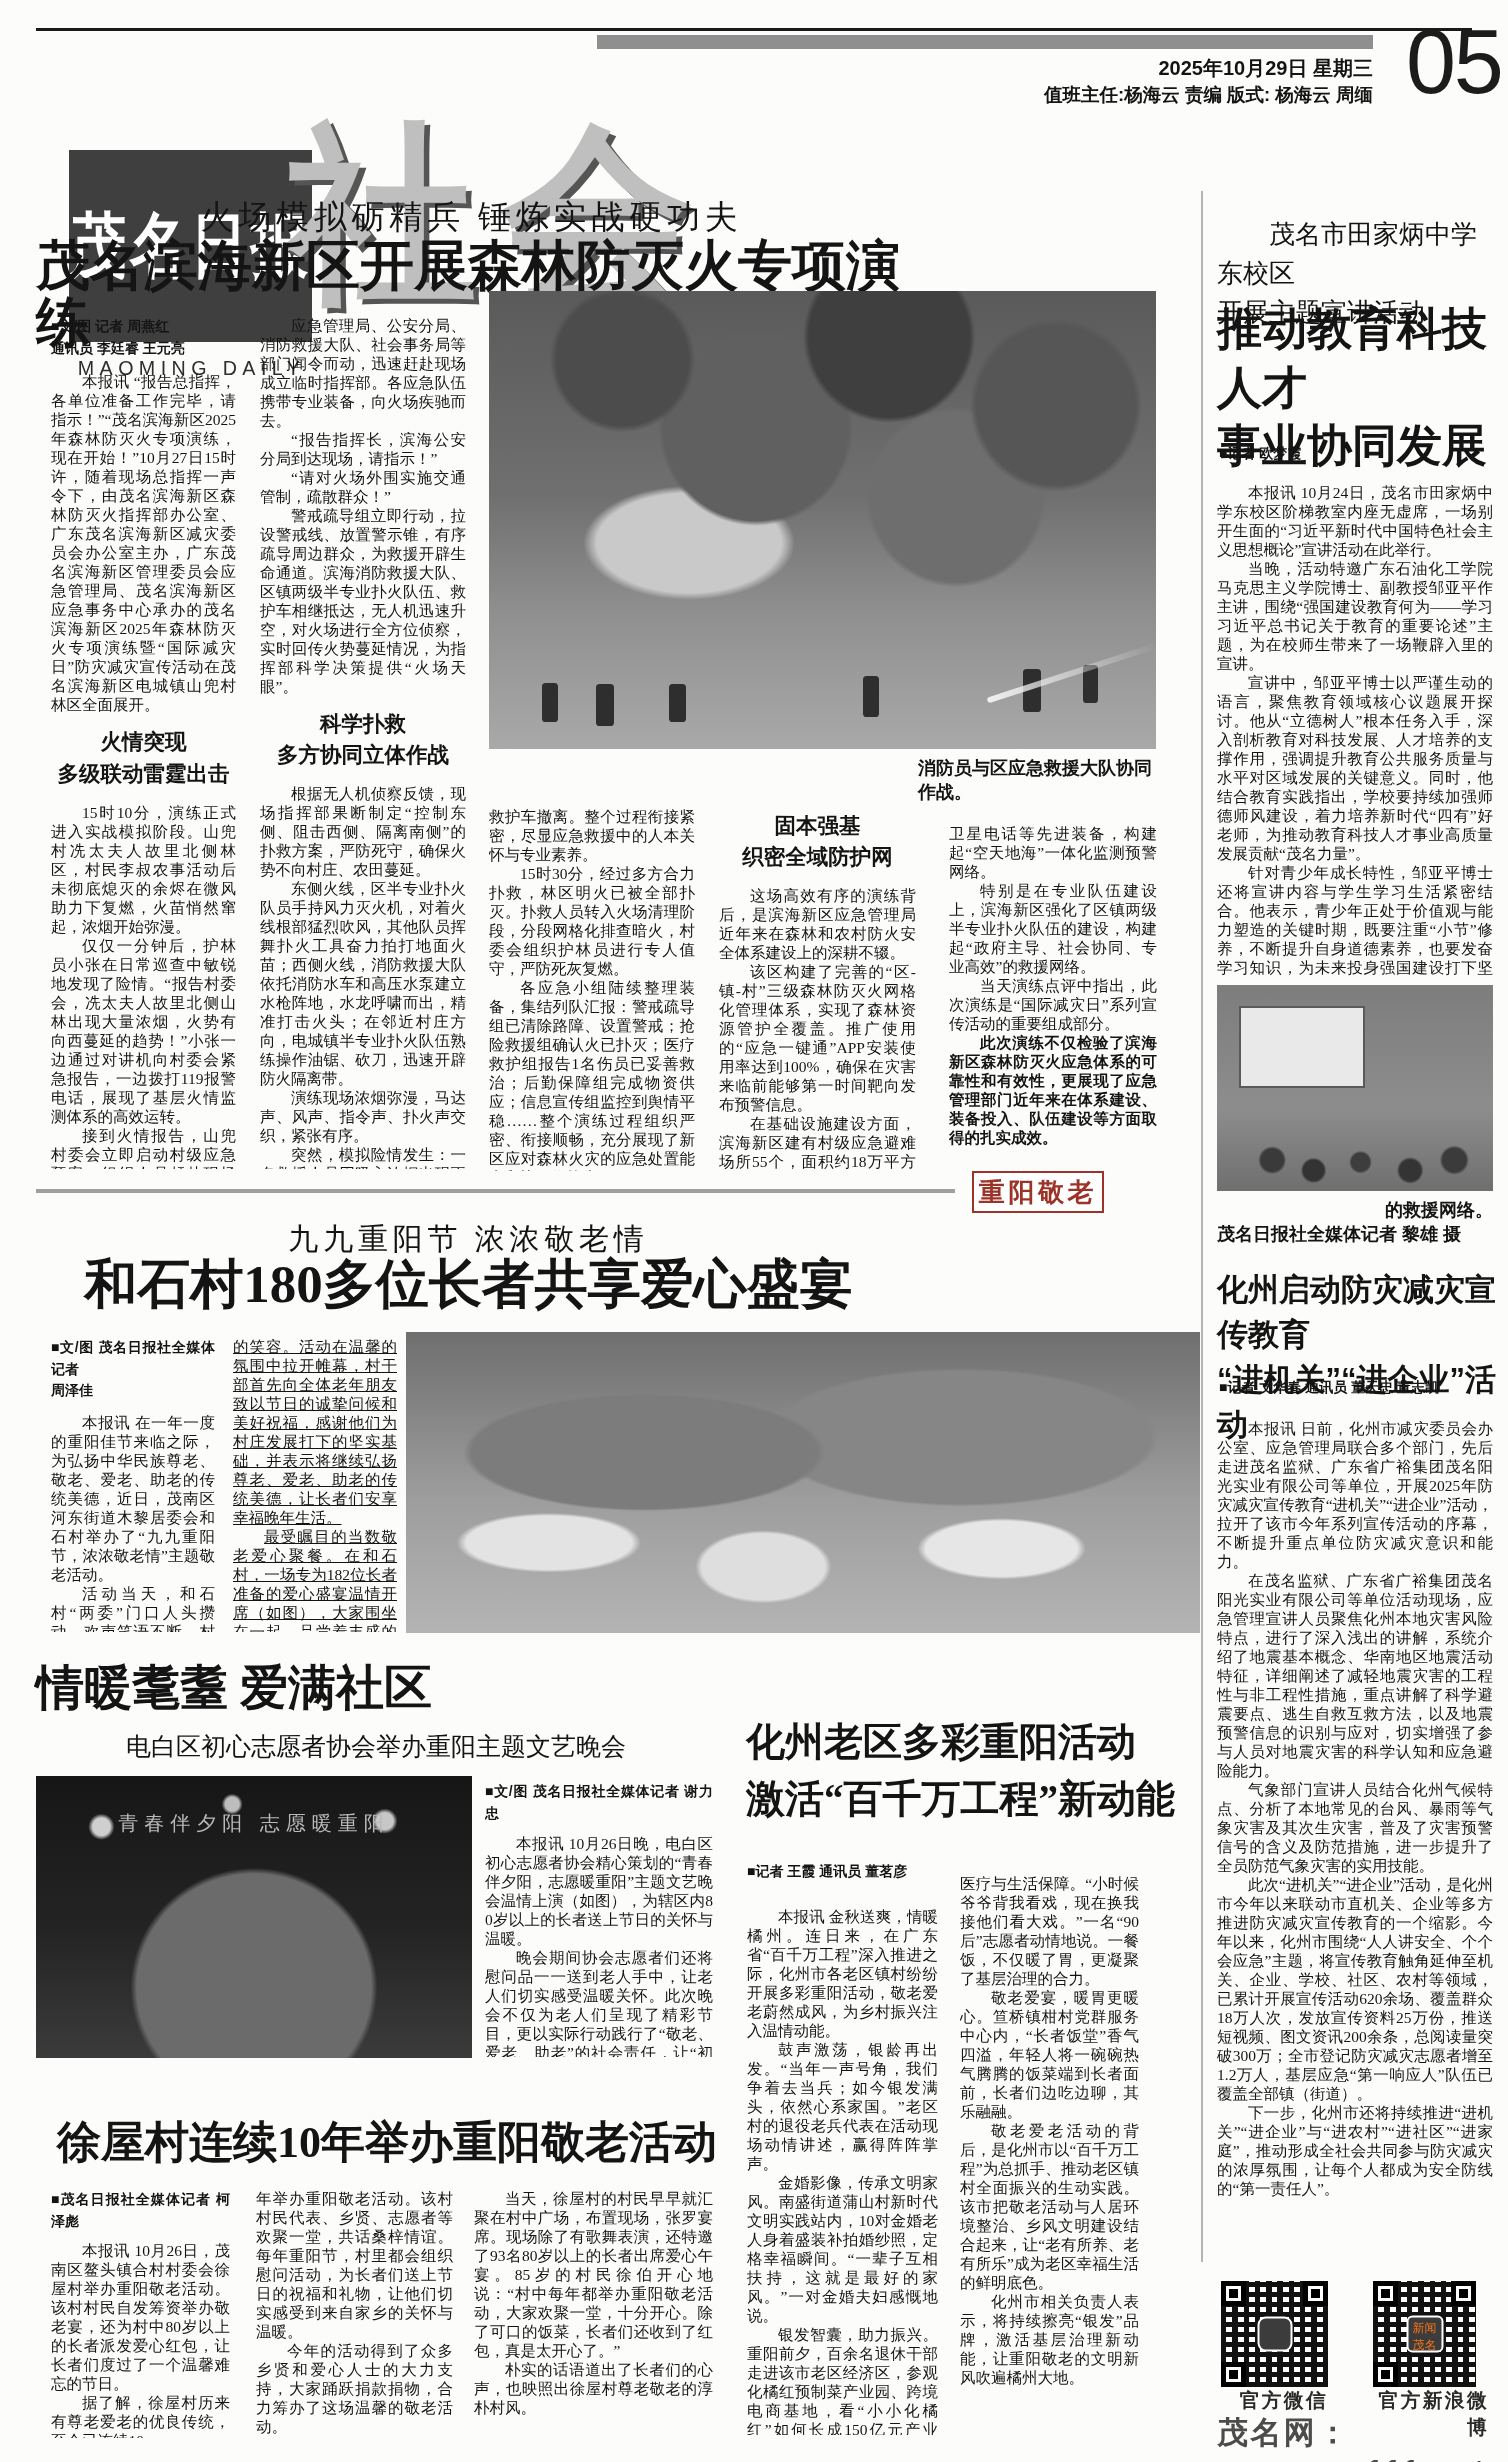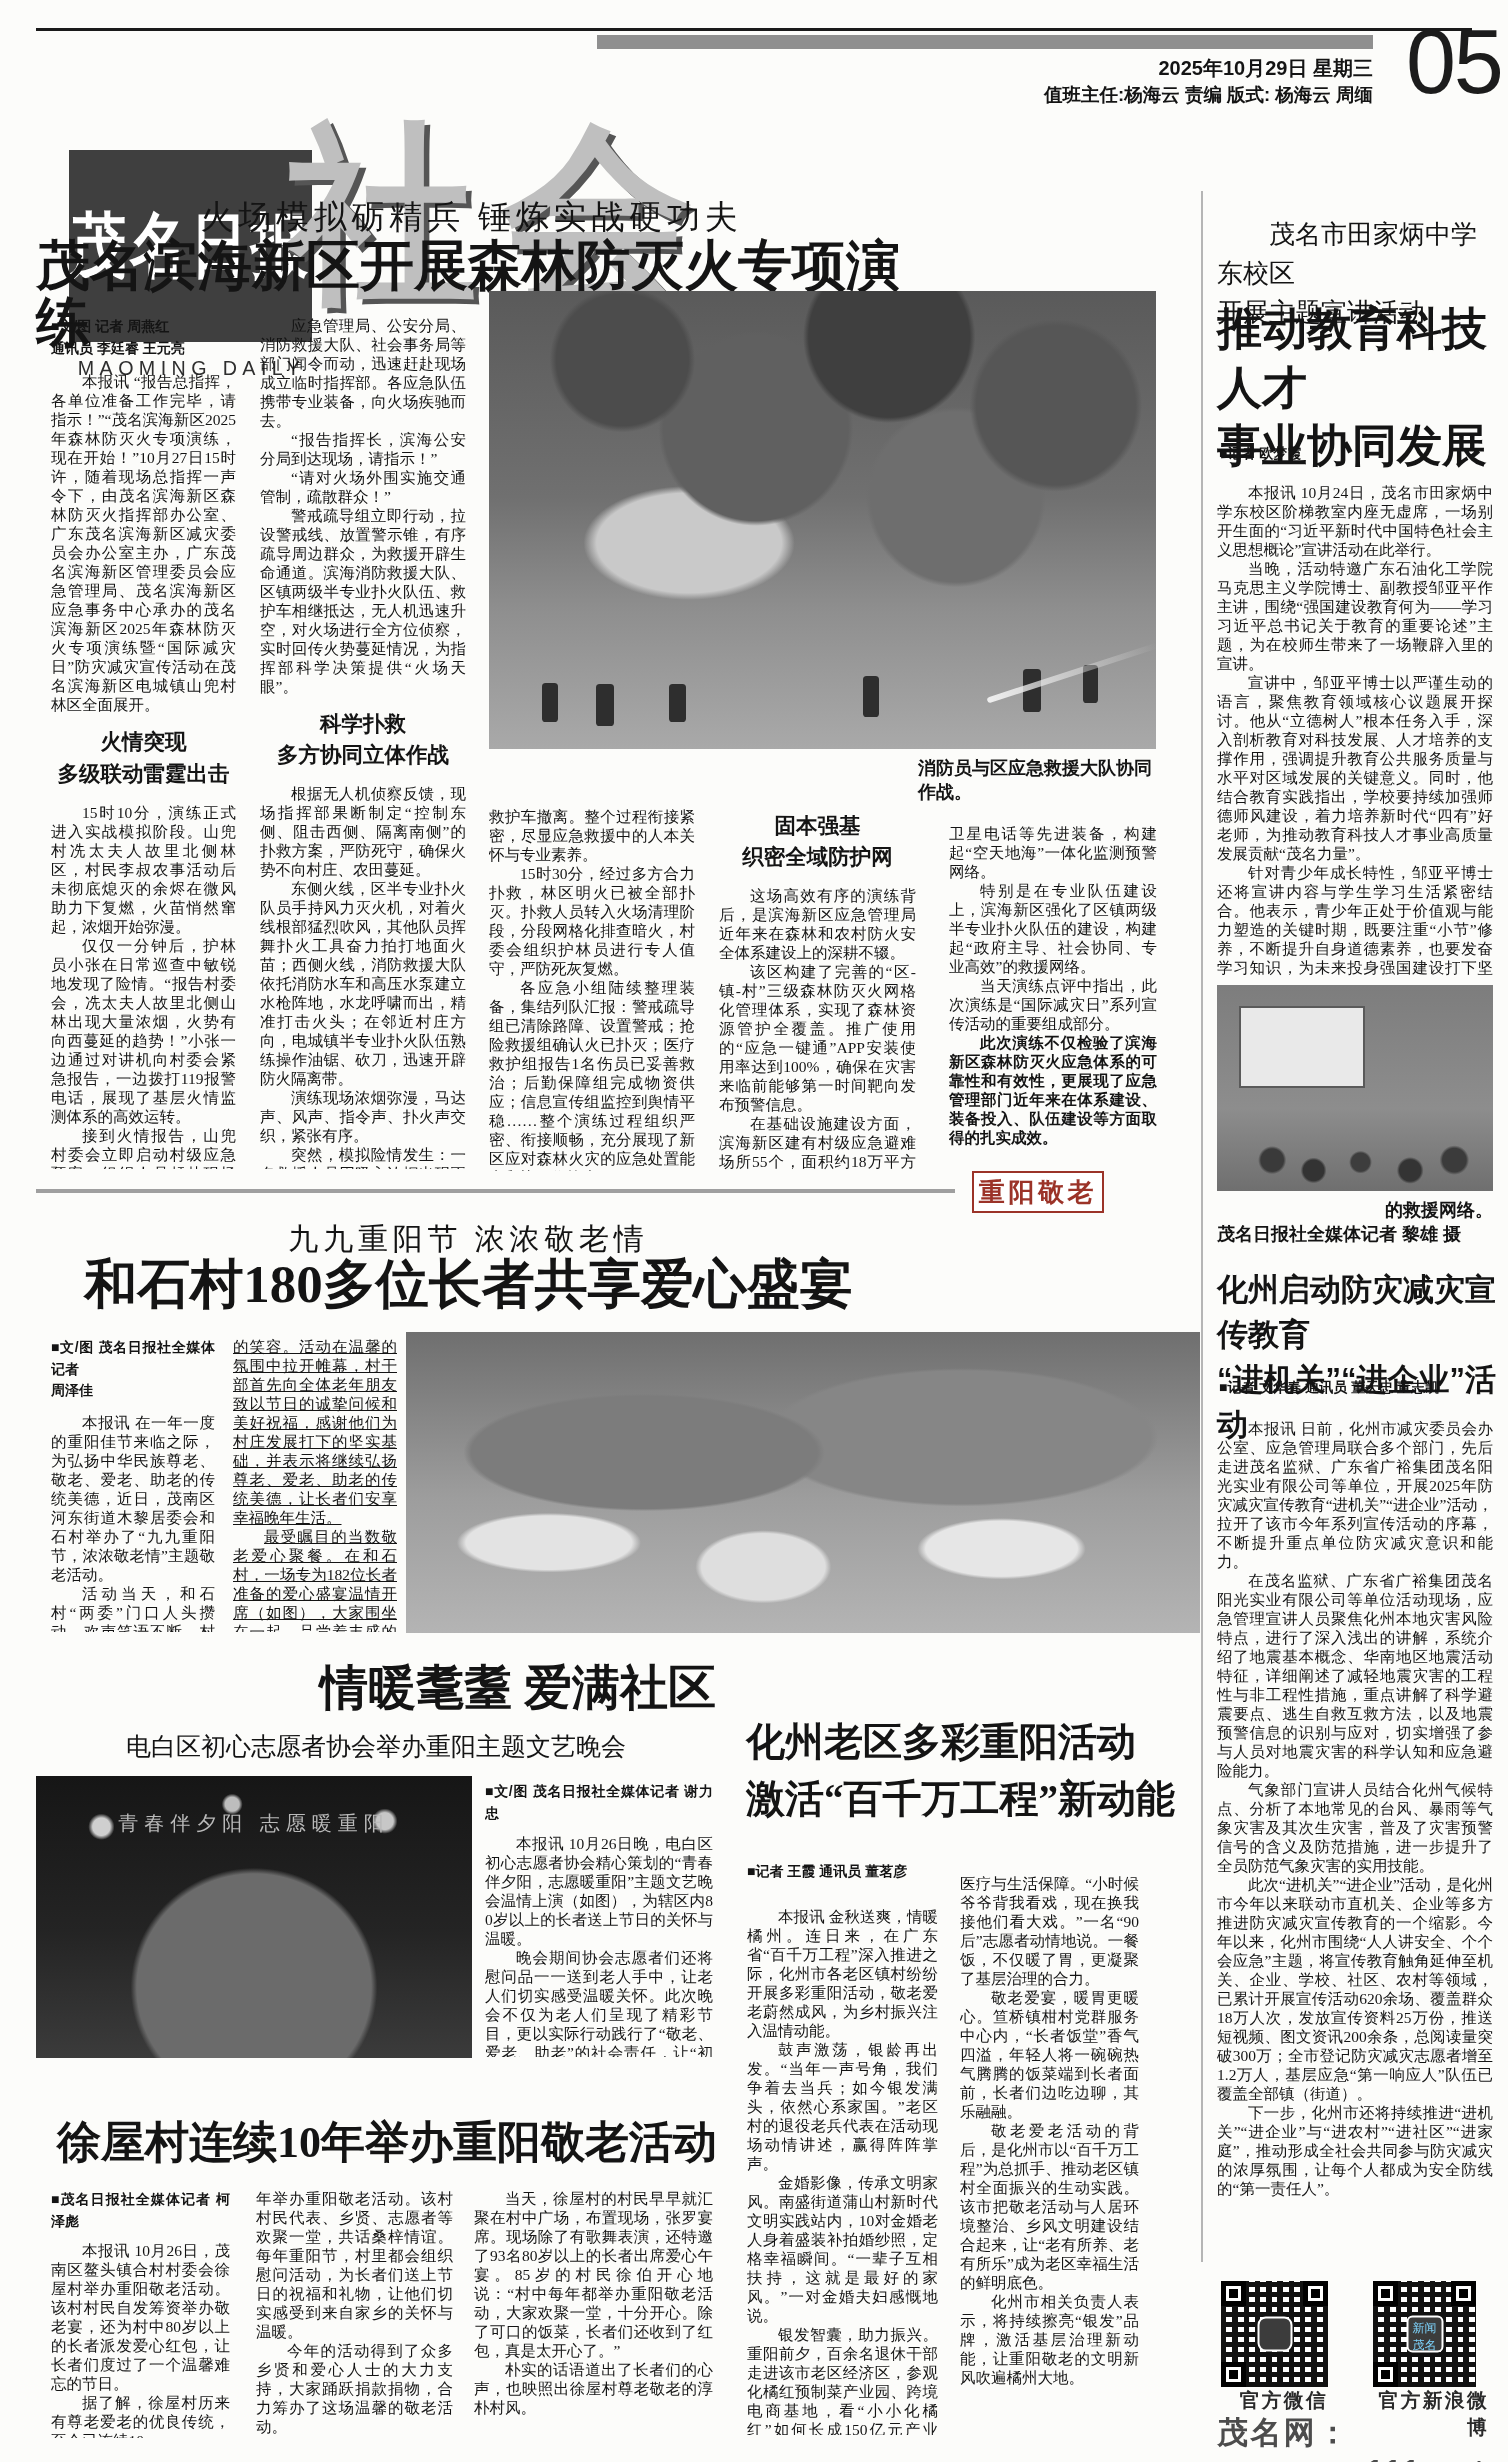--- a/index.html
+++ b/index.html
@@ -78,21 +78,21 @@
   .badge{position:absolute;border:2.4px solid #9b3328;color:#9b3328;font-weight:bold;
          font-size:26px;letter-spacing:3.6px;display:flex;align-items:center;justify-content:center;
          font-family:"Liberation Sans","DejaVu Sans",sans-serif;background:#fff;}
   
   .qr{position:absolute;background:
       repeating-linear-gradient(0deg,#111 0 4.8px,transparent 4.8px 10px),
       repeating-linear-gradient(90deg,#111 0 5.4px,#fff 5.4px 11.3px);}
   .qf{position:absolute;width:25px;height:25px;border:5.4px solid #000;background:#fff;box-sizing:border-box;}
   .qf::after{content:"";position:absolute;inset:3px;background:#000;}
   .qlogo{position:absolute;left:50%;top:50%;transform:translate(-50%,-50%);background:#3c3c3c;
-         border:2.4px solid #fff;border-radius:6px;color:#7dd3fc;text-align:center;
+         border:2.4px solid #fff;border-radius:6px;color:#f97316;text-align:center;
          font-family:"Liberation Sans","DejaVu Sans",sans-serif;}
   .qrlabel{position:absolute;text-align:right;font-weight:bold;font-size:19.7px;color:#2a2a2a;
            font-family:"Liberation Sans","DejaVu Sans",sans-serif;letter-spacing:2.4px;}
   .siteline{position:absolute;font-weight:bold;font-size:31px;color:#4c4c4c;letter-spacing:2.4px;
             font-family:"Liberation Sans","DejaVu Sans",sans-serif;}
 </style>
 </head>
 <body>
 
 <div id="page">
@@ -194,21 +194,21 @@
   </div>
 
   <div class="col" style="left:233px;top:1337px;width:164px;height:295px;text-decoration:underline;">
     <p class="noind">的笑容。活动在温馨的氛围中拉开帷幕，村干部首先向全体老年朋友致以节日的诚挚问候和美好祝福，感谢他们为村庄发展打下的坚实基础，并表示将继续弘扬尊老、爱老、助老的传统美德，让长者们安享幸福晚年生活。</p>
     <p>最受瞩目的当数敬老爱心聚餐。在和石村，一场专为182位长者准备的爱心盛宴温情开席（如图），大家围坐在一起，品尝着丰盛的美味佳肴，闲话家常，互道祝福，现场暖意融融。</p>
 
   </div>
 
   <div class="photo ph-banquet" style="left:406px;top:1332px;width:794px;height:301px;"></div>
 
-  <div class="abs h1" style="left:36px;top:1663px;width:680px;font-size:48px;text-align:right;">情暖耄耋 爱满社区</div>
+  <div class="abs h1" style="left:36px;top:1663px;width:680px;font-size:48px;text-align:left;">情暖耄耋 爱满社区</div>
   <div class="abs" style="left:36px;top:1730px;width:680px;font-size:25px;text-align:center;">电白区初心志愿者协会举办重阳主题文艺晚会</div>
 
   <div class="photo ph-stage" style="left:36px;top:1776px;width:436px;height:282px;">
     <div class="stagebanner">青春伴夕阳 志愿暖重阳</div>
   </div>
 
   <div class="col" style="left:485px;top:1781px;width:228px;height:276px;">
     <div class="byline">■文/图 茂名日报社全媒体记者 谢力忠</div>
     <div style="height:9.5px;"></div>
     <p>本报讯 10月26日晚，电白区初心志愿者协会精心策划的“青春伴夕阳，志愿暖重阳”主题文艺晚会温情上演（如图），为辖区内80岁以上的长者送上节日的关怀与温暖。</p>

